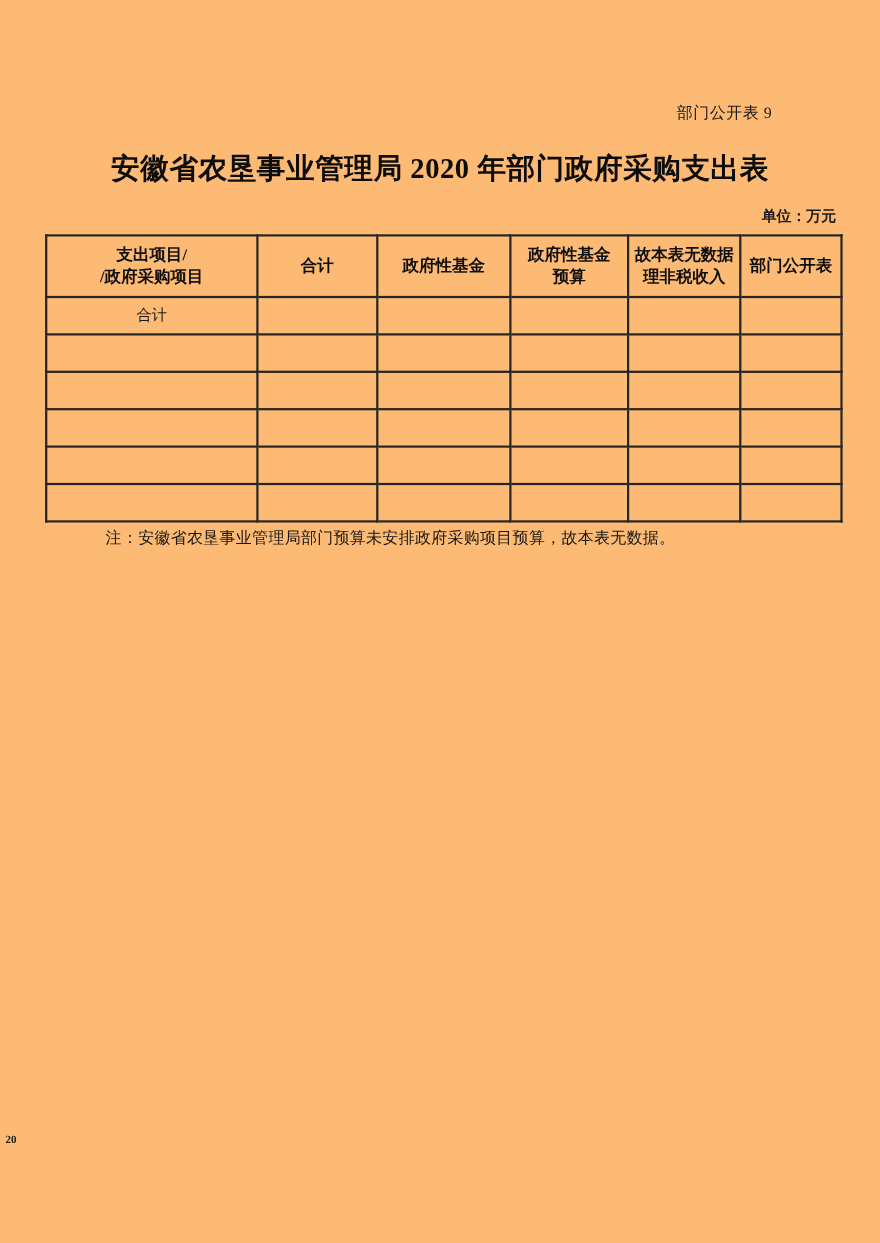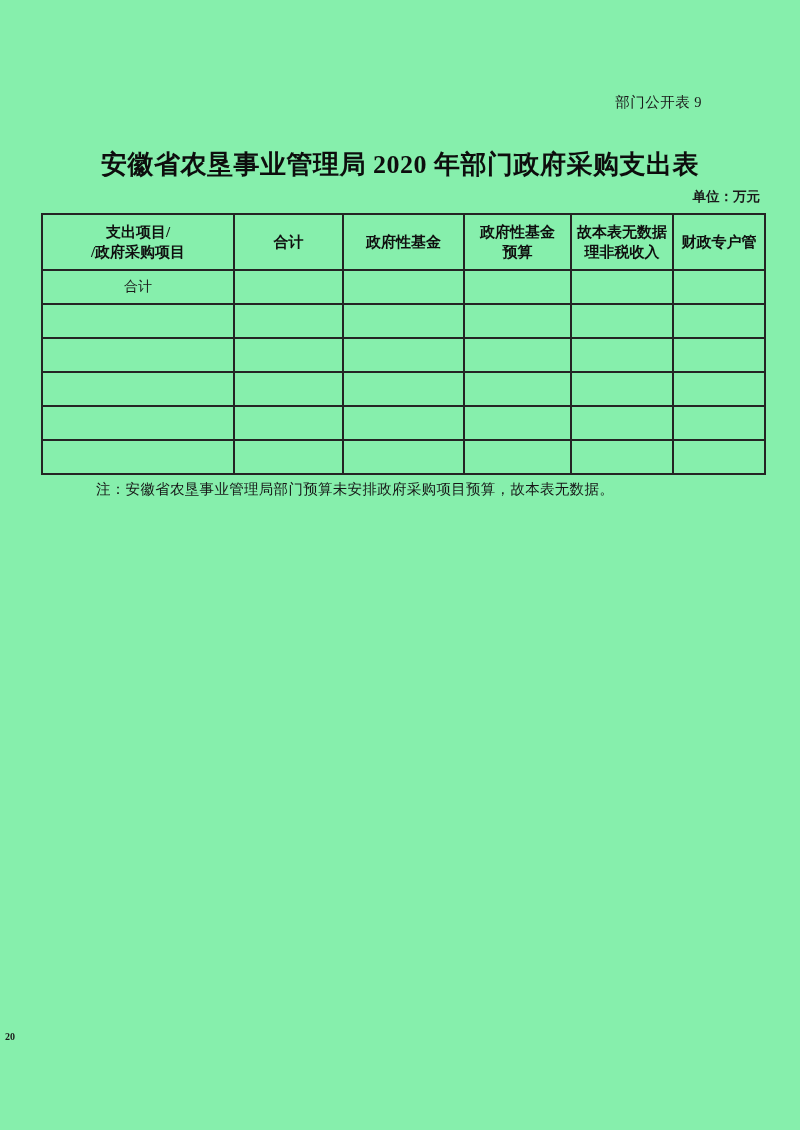--- a/index.html
+++ b/index.html
@@ -8,33 +8,33 @@
     width: 800px;
     height: 1130px;
     position: relative;
     font-family: "Liberation Serif", "DejaVu Serif", serif;
     color: #141414;
     overflow: hidden;
   }
   .page {
     position: absolute;
     inset: 0;
-    background: #86efac;
+    background: #fdba74;
   }
   .doc-label {
     position: absolute;
     top: 93px;
     right: 98px;
     font-size: 14.5px;
     letter-spacing: 0.5px;
     color: #1a1a1a;
   }
   .title {
     position: absolute;
-    top: 147px;
+    top: 136px;
     left: 0;
     width: 100%;
     text-align: center;
     font-size: 26px;
     font-weight: bold;
     letter-spacing: 0.5px;
     color: #0d0d0d;
   }
   .unit-label {
     position: absolute;
@@ -114,21 +114,21 @@
     <thead>
       <tr>
         <th>支出项目/
 /政府采购项目</th>
         <th>合计</th>
         <th>政府性基金</th>
         <th>政府性基金
 预算</th>
         <th>故本表无数据
 理非税收入</th>
-        <th>财政专户管</th>
+        <th>部门公开表</th>
       </tr>
     </thead>
     <tbody>
       <tr>
         <td>合计</td>
         <td></td>
         <td></td>
         <td></td>
         <td></td>
         <td></td>

